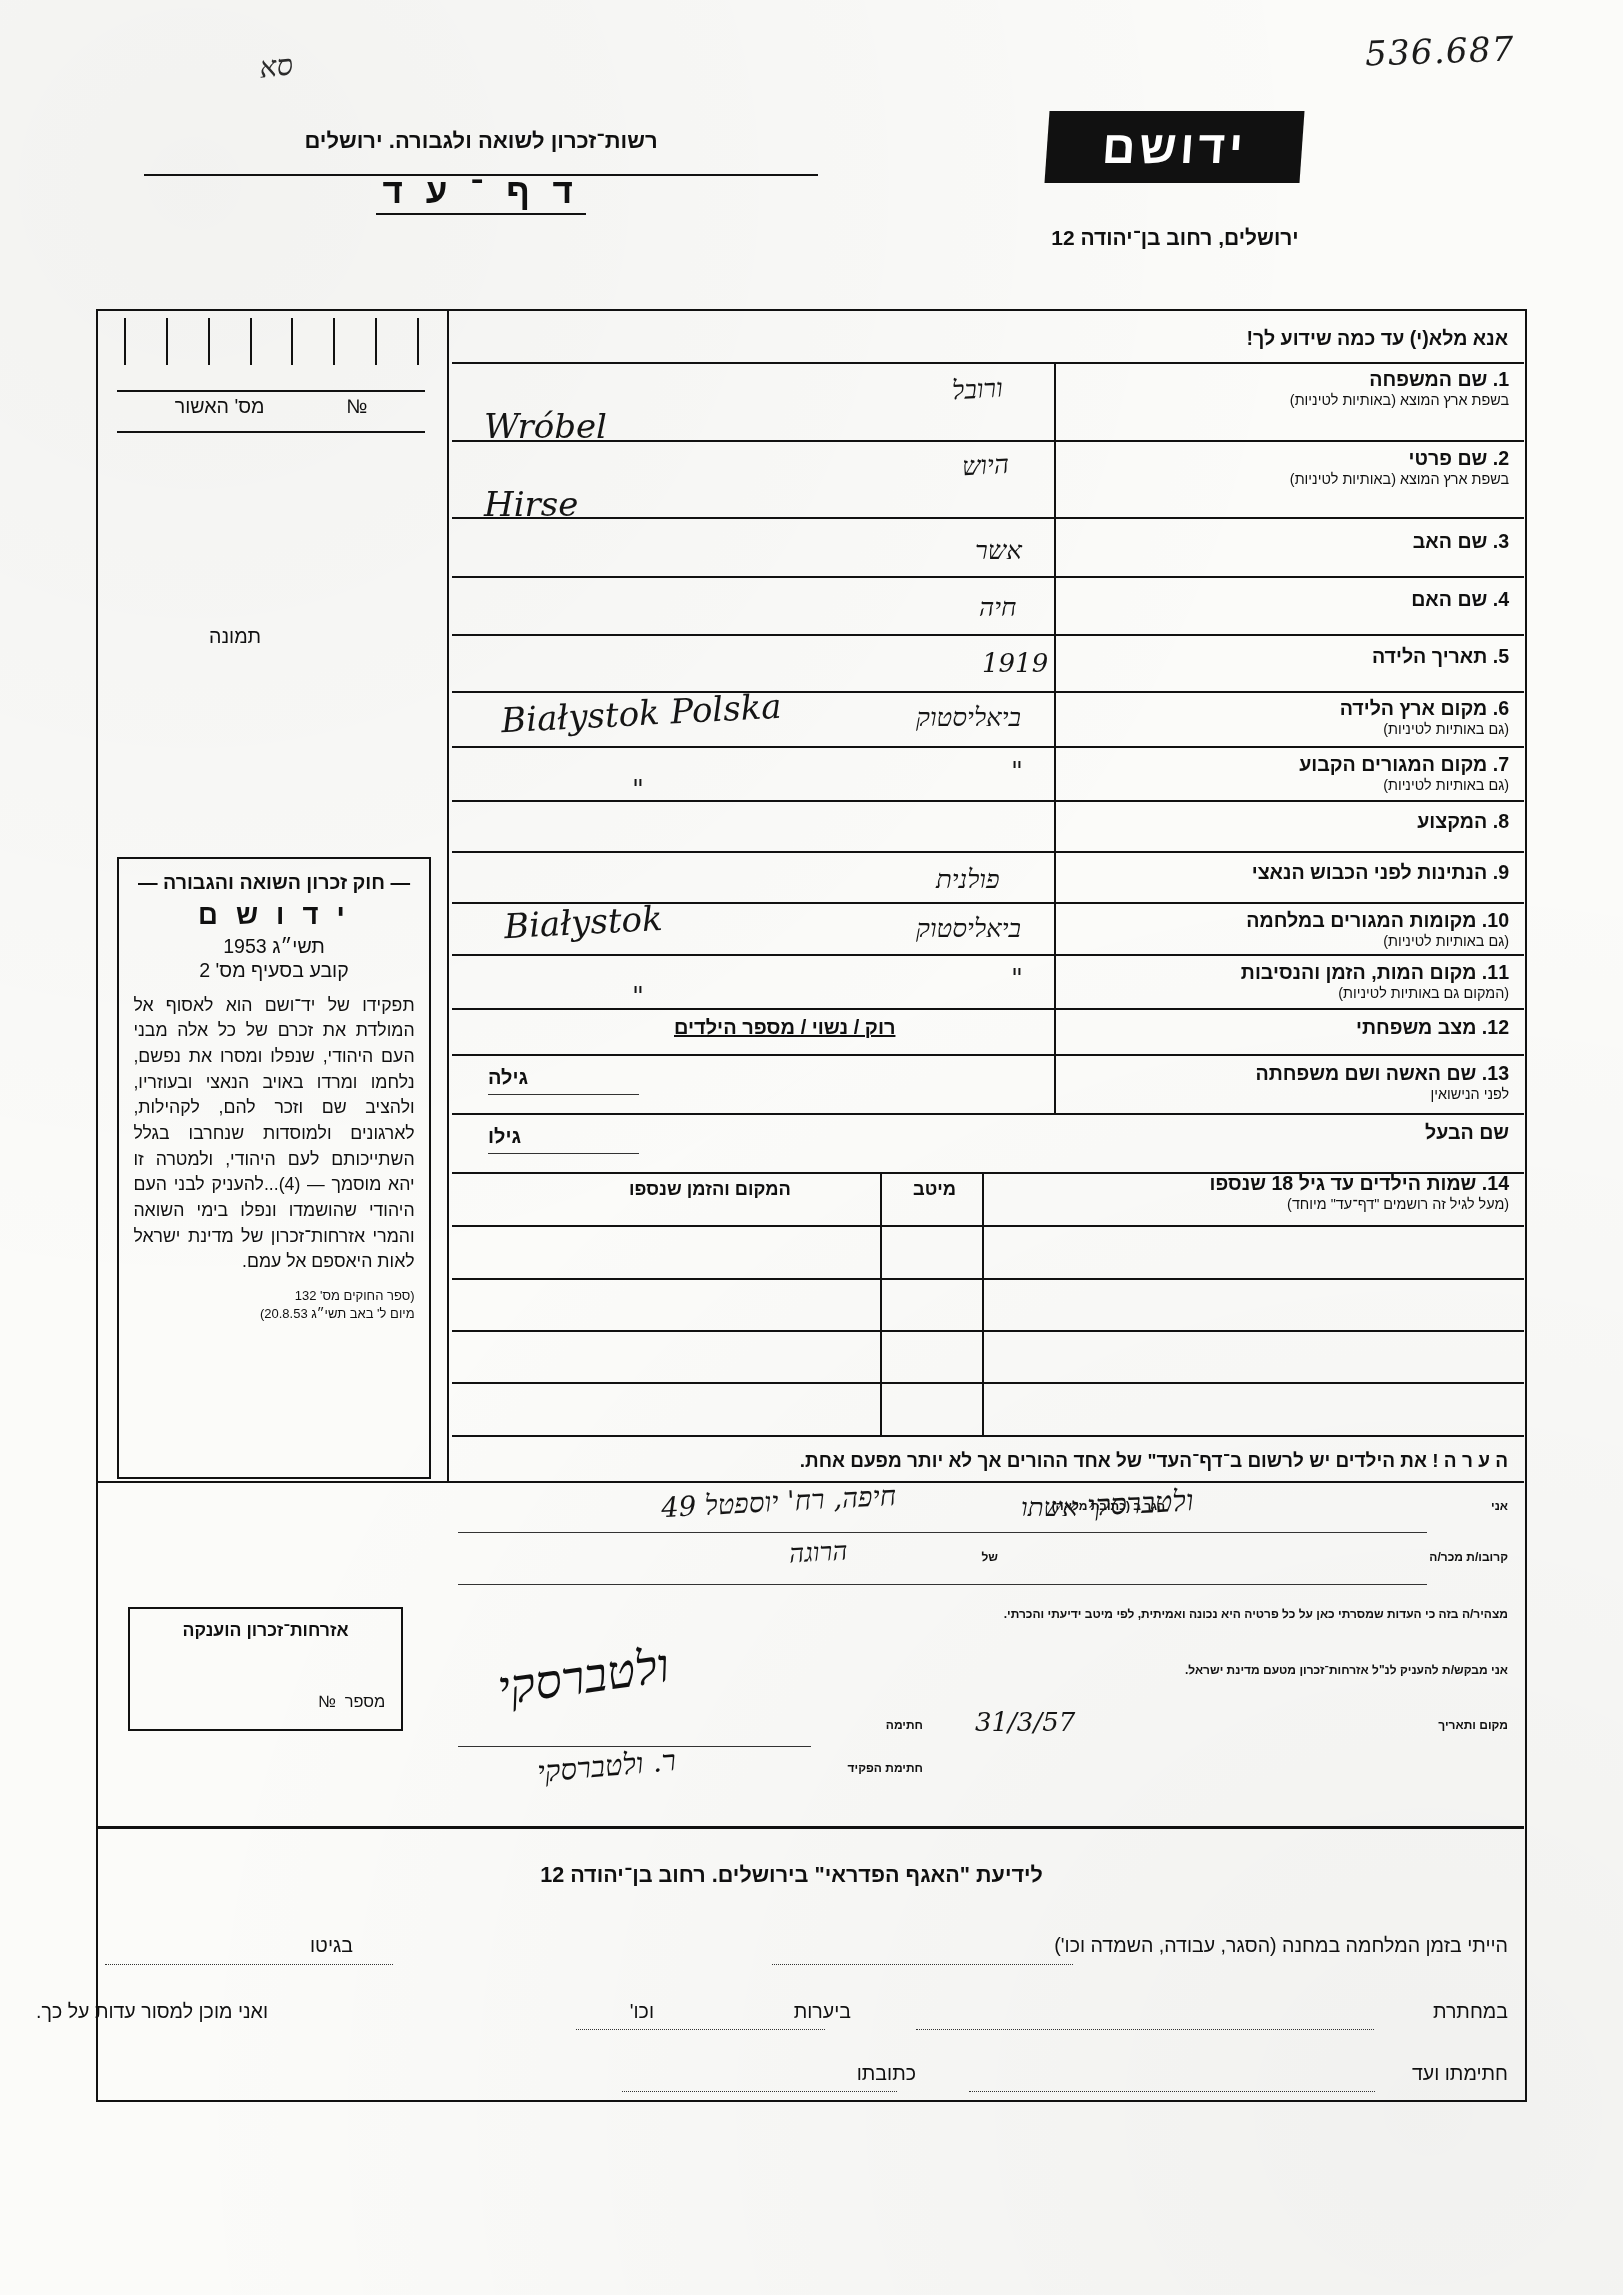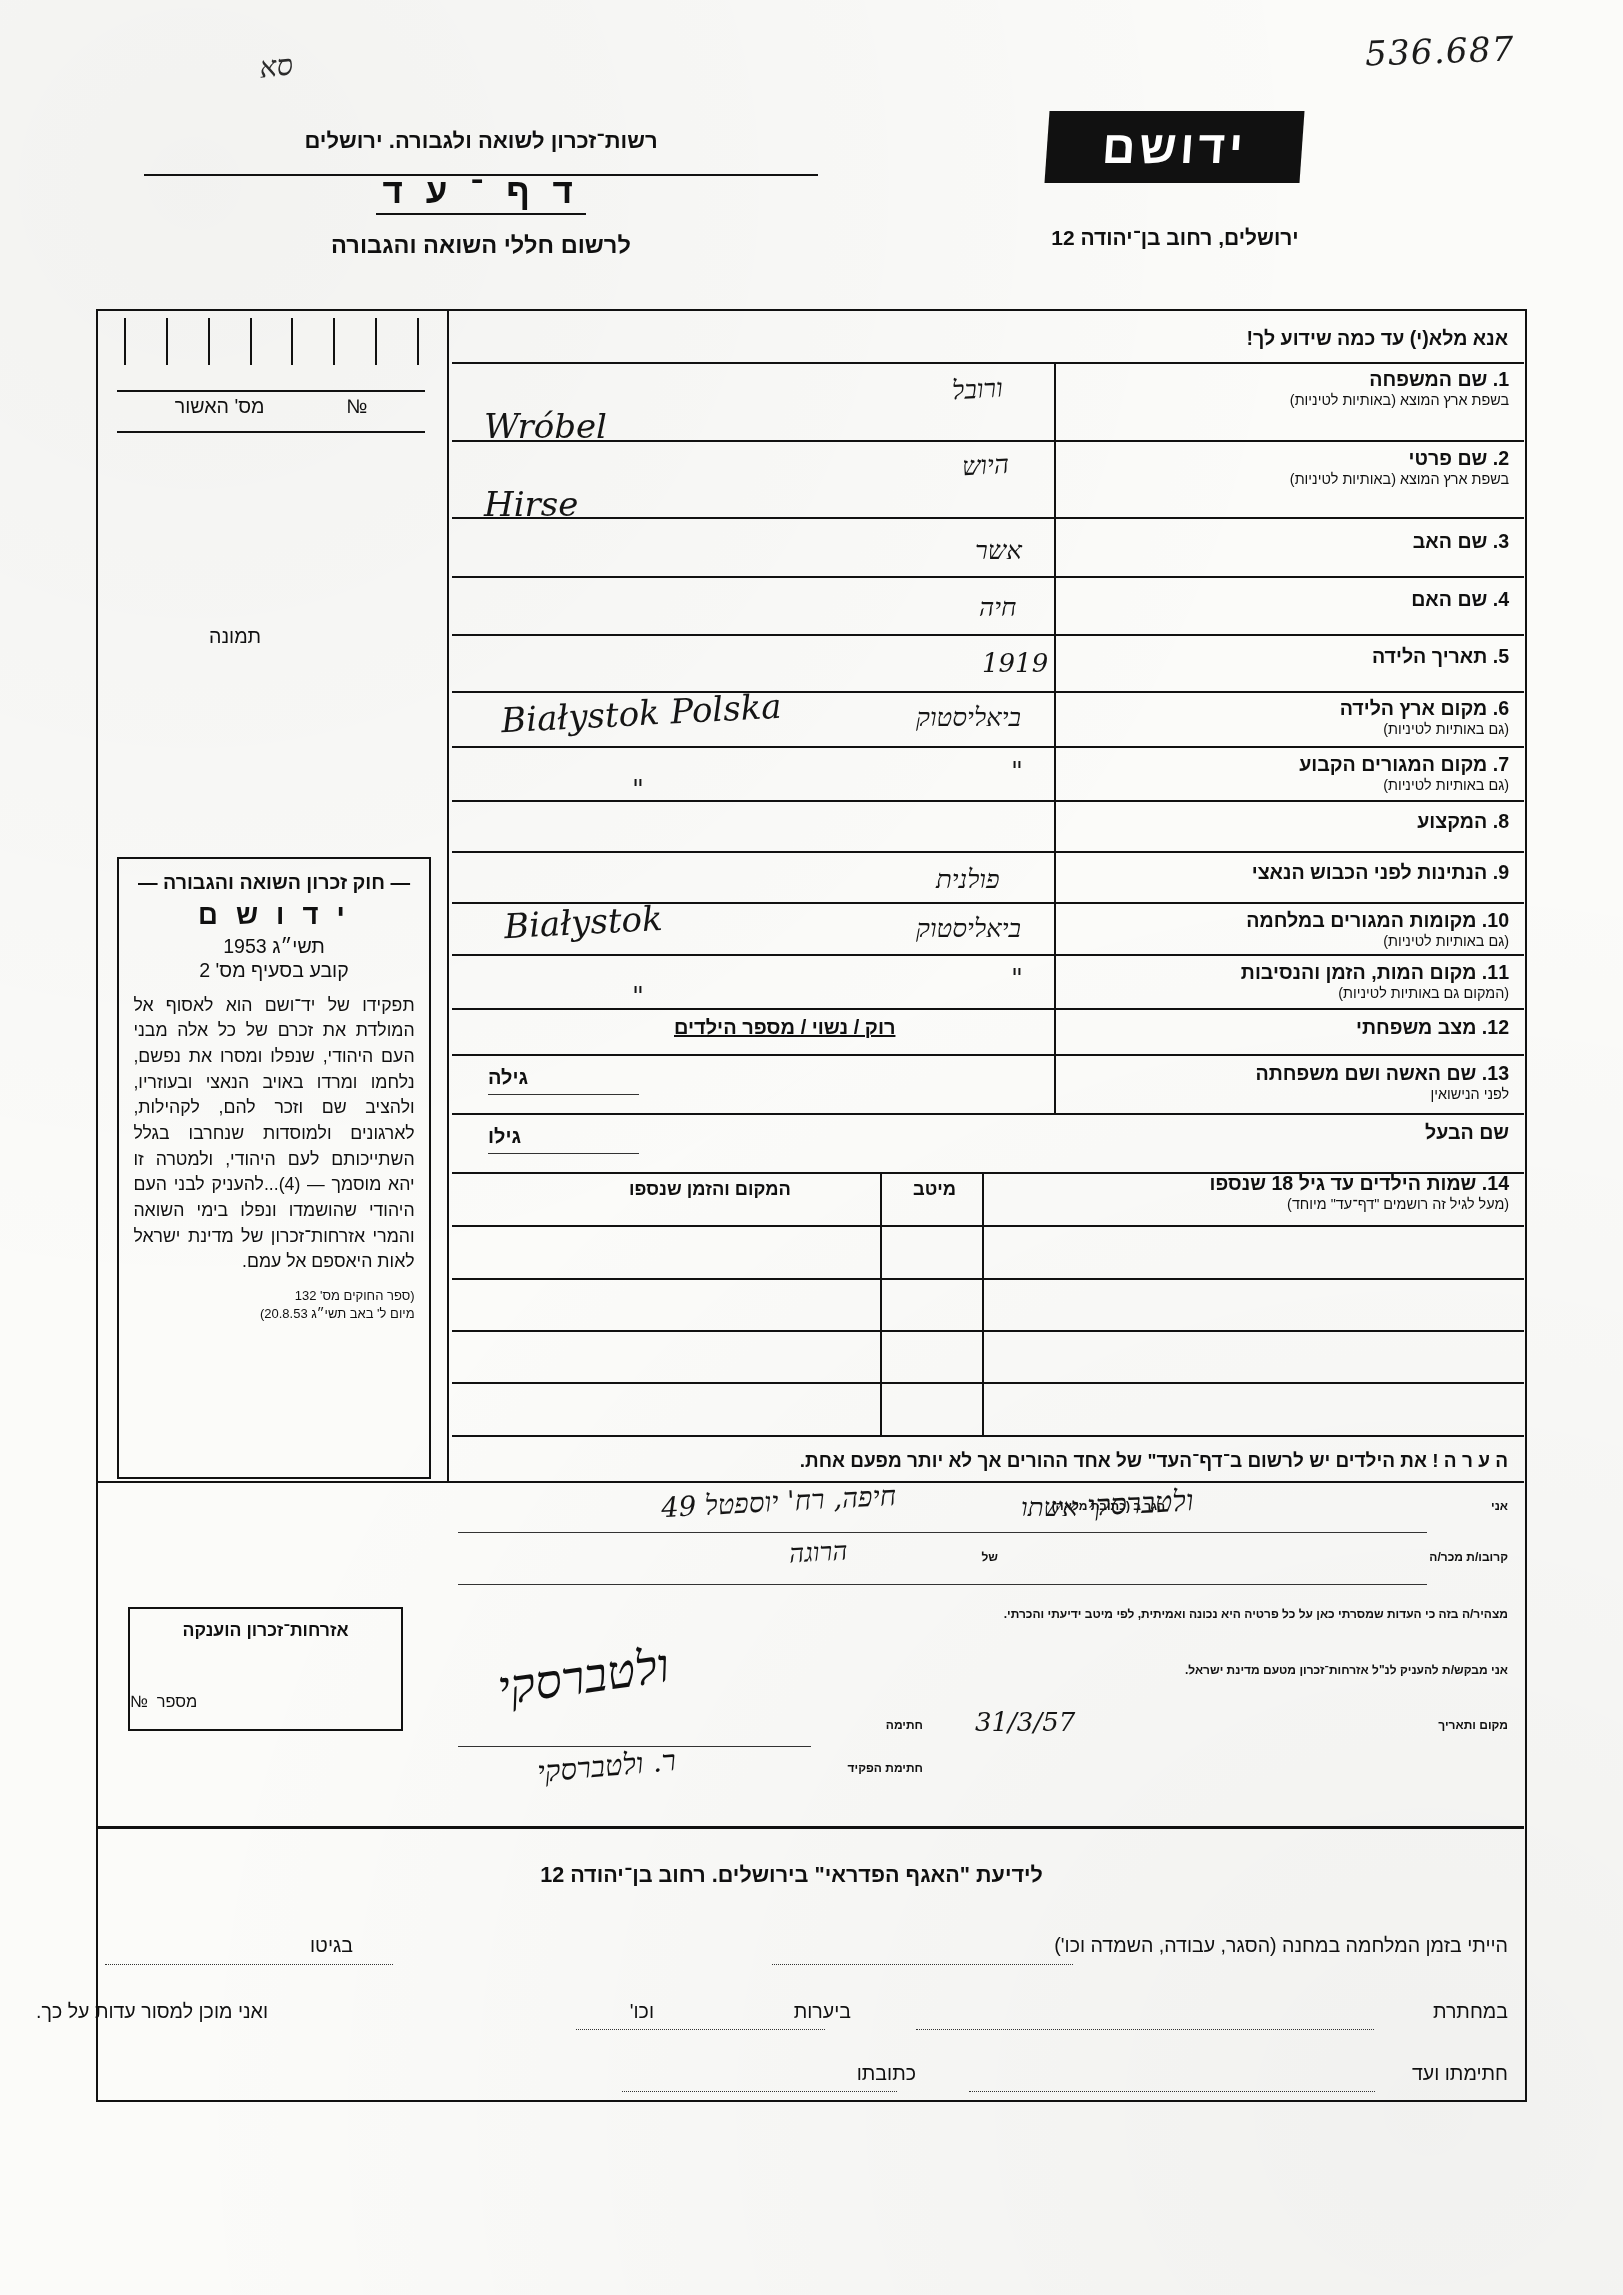--- a/index.html
+++ b/index.html
@@ -189,21 +189,21 @@
 
   .stamp-box{
     position:absolute;left:128px;top:1607px;
     width:275px;height:124px;
     border:2px solid #111;
     box-sizing:border-box;
     direction:rtl;text-align:center;
     padding-top:10.5px;
   }
   .stamp-box .t{font-size:17.7px;font-weight:bold;}
-  .stamp-box .b{font-size:16.4px;margin-top:51px;text-align:left;padding-right:15.7px;}
+  .stamp-box .b{font-size:16.4px;margin-top:51px;text-align:right;padding-right:15.7px;}
 
   
   .bottom-title{
     position:absolute;right:458px;top:1872px;
     font-size:21.6px;font-weight:bold;direction:rtl;
   }
   .bl{
     position:absolute;direction:rtl;font-size:19.6px;
   }
   .sig{
@@ -216,21 +216,20 @@
 </head>
 <body>
 
 <div class="page">
 
   <div class="pencil-mark hand">סא</div>
   <div class="catalog-number hand">536.687</div>
 
   <div class="org-line heb">רשות־זכרון לשואה ולגבורה. ירושלים</div>
   <div class="title-main heb"><span class="ul">ד ף ־ ע ד</span></div>
-  <div class="title-sub heb">לרשום חללי השואה והגבורה</div>
 
   <div class="logo">ידושם</div>
   <div class="logo-addr heb">ירושלים, רחוב בן־יהודה 12</div>
 
   <div class="frame"></div>
 
   <div class="leftcol"></div>
 
   <div class="ticks">
     <i></i>

